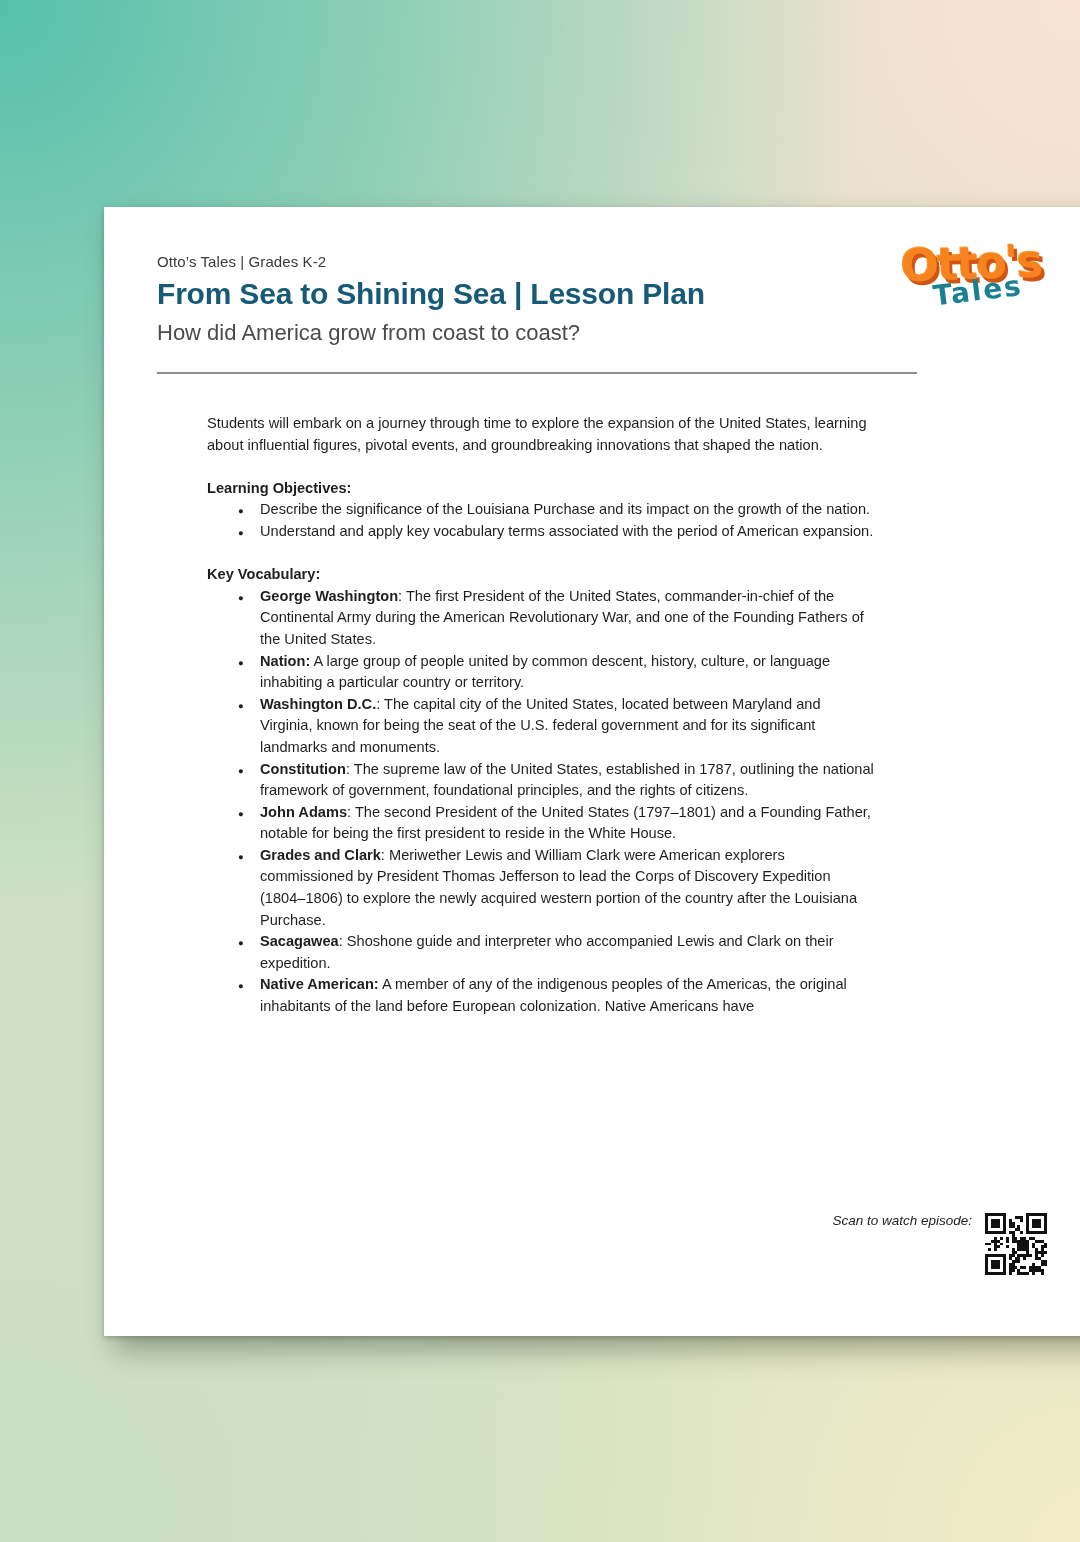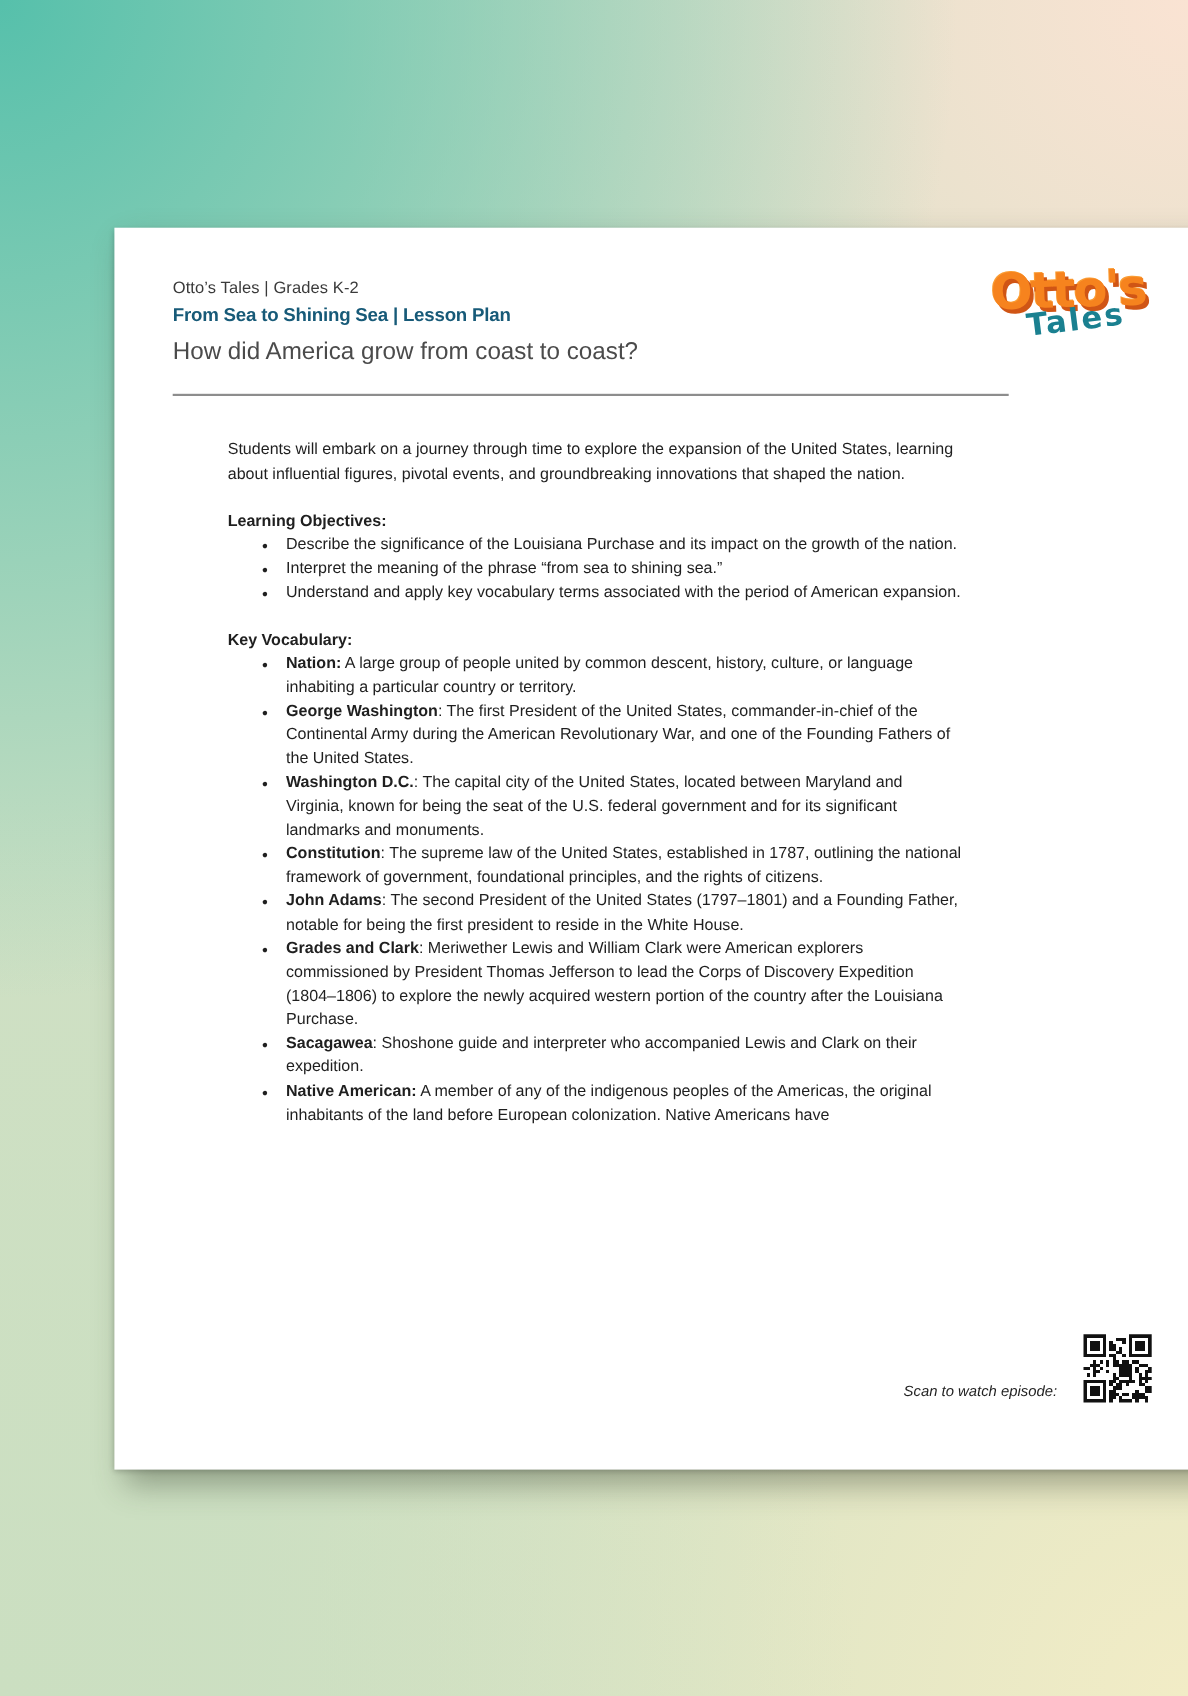--- a/index.html
+++ b/index.html
@@ -14,21 +14,21 @@
       #cfe0c4;
   }
   .paper{
     position:absolute;left:104px;top:207px;width:1001px;height:1129px;
     background:#ffffff;
     box-shadow:10px 14px 26px rgba(60,70,50,.42), 0 2px 5px rgba(0,0,0,.22);
   }
   
   .doc-header{position:relative;padding:46px 58px 0 53px;}
   .eyebrow{font-size:15px;color:#3a3a3a;letter-spacing:.1px;}
-  .title{margin:7px 0 0 0;font-size:17px;font-weight:bold;color:#175a78;letter-spacing:-.2px;}
+  .title{margin:7px 0 0 0;font-size:30px;font-weight:bold;color:#175a78;letter-spacing:-.2px;}
   .subtitle{margin-top:9px;font-size:22px;color:#4b4b4b;}
   .divider{margin:26px 0 0 0;border:none;border-top:2px solid #8d8d8d;width:760px;}
   
   .logo{position:absolute;top:34px;right:48px;width:172px;text-align:center;line-height:1;}
   .logo-ottos{
     font-family:"DejaVu Sans", sans-serif;font-size:45px;font-weight:800;letter-spacing:-2px;
     color:#f6831e;text-shadow:3px 4px 0 #d05515, -1px -1px 0 #fa9c33;
     transform:rotate(-2deg);
   }
   .logo-tales{
@@ -37,21 +37,21 @@
   }
   
   .doc-body{font-size:14.6px;line-height:21.6px;color:#1f1f1f;}
   .intro{margin:39px 0 0 103px;max-width:668px;}
   .section-heading{margin:21.6px 0 0 103px;font-weight:bold;}
   ul.doc-list{margin:0 0 0 103px;padding:0;list-style:none;max-width:668px;}
   ul.doc-list li{position:relative;padding-left:53px;}
   ul.doc-list li::before{content:"●";position:absolute;left:31px;top:1px;font-size:9.5px;}
   ul.doc-list b{font-weight:bold;}
   
-  .scan-row{position:absolute;right:58px;bottom:61px;display:flex;align-items:flex-end;gap:24px;}
+  .scan-row{position:absolute;right:58px;bottom:61px;display:flex;gap:13px;}
   .scan-label{font-size:13.5px;font-style:italic;color:#1f1f1f;margin-bottom:3px;}
   .qr{width:62px;height:62px;display:block;}
 </style>
 </head>
 <body>
 
 <div class="paper">
 
   <header class="doc-header">
     <div class="eyebrow">Otto’s Tales | Grades K-2</div>
@@ -65,28 +65,27 @@
 
     <hr class="divider">
   </header>
 
   <main class="doc-body">
     <p class="intro">Students will embark on a journey through time to explore the expansion of the United States, learning about influential figures, pivotal events, and groundbreaking innovations that shaped the nation.</p>
 
     <p class="section-heading">Learning Objectives:</p>
     <ul class="doc-list">
         <li>Describe the significance of the Louisiana Purchase and its impact on the growth of the nation.</li>
-        <li>Interpret the meaning of the phrase “from sea to shining sea.”</li>
         <li>Understand and apply key vocabulary terms associated with the period of American expansion.</li>
       </ul>
 
     <p class="section-heading">Key Vocabulary:</p>
     <ul class="doc-list">
+        <li><b>George Washington</b>: The first President of the United States, commander-in-chief of the Continental Army during the American Revolutionary War, and one of the Founding Fathers of the United States.</li>
         <li><b>Nation:</b> A large group of people united by common descent, history, culture, or language inhabiting a particular country or territory.</li>
-        <li><b>George Washington</b>: The first President of the United States, commander-in-chief of the Continental Army during the American Revolutionary War, and one of the Founding Fathers of the United States.</li>
         <li><b>Washington D.C.</b>: The capital city of the United States, located between Maryland and Virginia, known for being the seat of the U.S. federal government and for its significant landmarks and monuments.</li>
         <li><b>Constitution</b>: The supreme law of the United States, established in 1787, outlining the national framework of government, foundational principles, and the rights of citizens.</li>
         <li><b>John Adams</b>: The second President of the United States (1797–1801) and a Founding Father, notable for being the first president to reside in the White House.</li>
         <li><b>Grades and Clark</b>: Meriwether Lewis and William Clark were American explorers commissioned by President Thomas Jefferson to lead the Corps of Discovery Expedition (1804–1806) to explore the newly acquired western portion of the country after the Louisiana Purchase.</li>
         <li><b>Sacagawea</b>: Shoshone guide and interpreter who accompanied Lewis and Clark on their expedition.</li>
         <li><b>Native American:</b> A member of any of the indigenous peoples of the Americas, the original inhabitants of the land before European colonization. Native Americans have</li>
       </ul>
   </main>
 
   <div class="scan-row">

